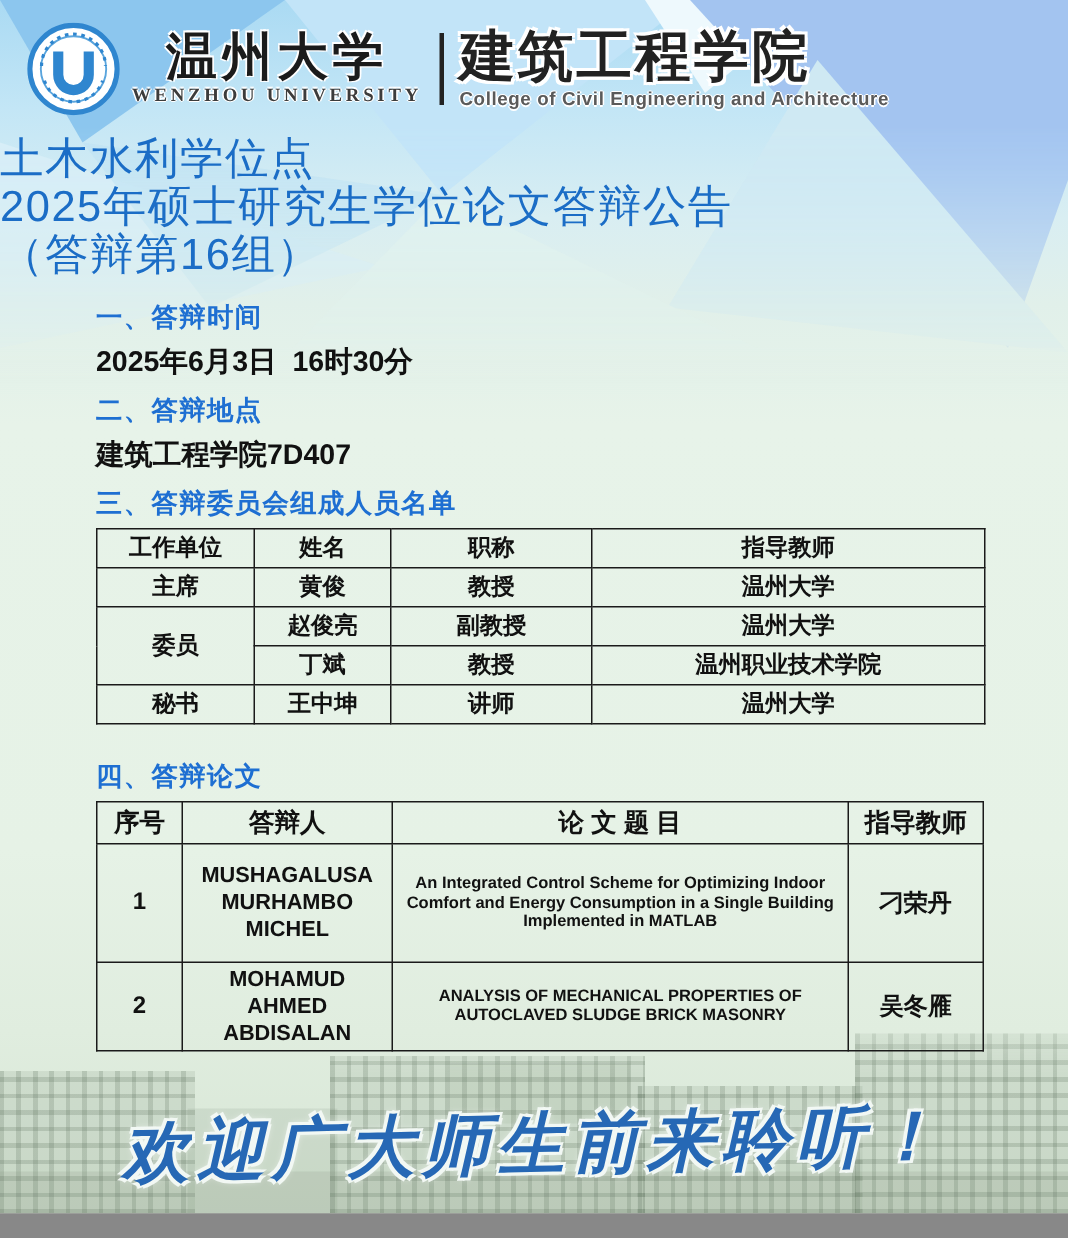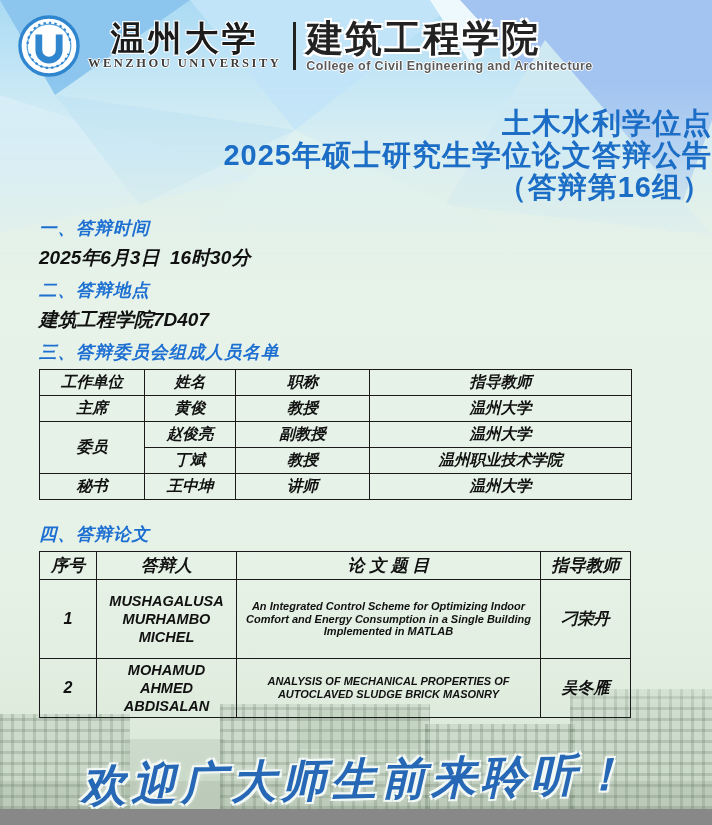--- a/index.html
+++ b/index.html
@@ -58,25 +58,25 @@
     font-size: 37px; font-weight: 900; color: #222; letter-spacing: 2px; line-height: 1.0;
     text-shadow: -2px -2px 0 #fff, 2px -2px 0 #fff, -2px 2px 0 #fff, 2px 2px 0 #fff, 0 2px 0 #fff;
     font-family: "Liberation Serif", serif;
   }
   .col-en {
     font-size: 12.5px; font-weight: bold; color: #5a5a5a; letter-spacing: 0.4px; margin-top: 2px;
     text-shadow: -1px 0 0 #fff, 1px 0 0 #fff, 0 1px 0 #fff, 0 -1px 0 #fff;
   }
 
   
-  .doc-title { text-align: right; margin-top: 25px; color: #1b6dc6; font-weight: bold; }
+  .doc-title { text-align: left; margin-top: 8px; color: #1b6dc6; font-weight: normal; }
   .doc-title div { font-size: 29px; line-height: 32px; letter-spacing: 1px; }
 
   
-  .body-area { padding: 6px 56px 0 39px; font-style: italic; }
+  .body-area { padding: 6px 56px 0 64px; }
   .sec-heading { color: #1e6fd2; font-size: 17.5px; font-weight: bold; margin: 7px 0 5px; letter-spacing: 1px; }
   .sec-value { color: #111; font-size: 19px; font-weight: bold; margin: 0 0 6px; white-space: pre-wrap; }
 
   
   table { border-collapse: collapse; background: transparent; table-layout: fixed; }
   td, th { border: 1.6px solid #1a1a1a; text-align: center; vertical-align: middle; color: #111; padding: 2px 3px; }
 
   .committee-table { width: 593px; margin-top: 2px; }
   .committee-table td, .committee-table th { font-size: 15.5px; font-weight: 600; height: 24px; }
   .committee-table .c0 { width: 105px; }

